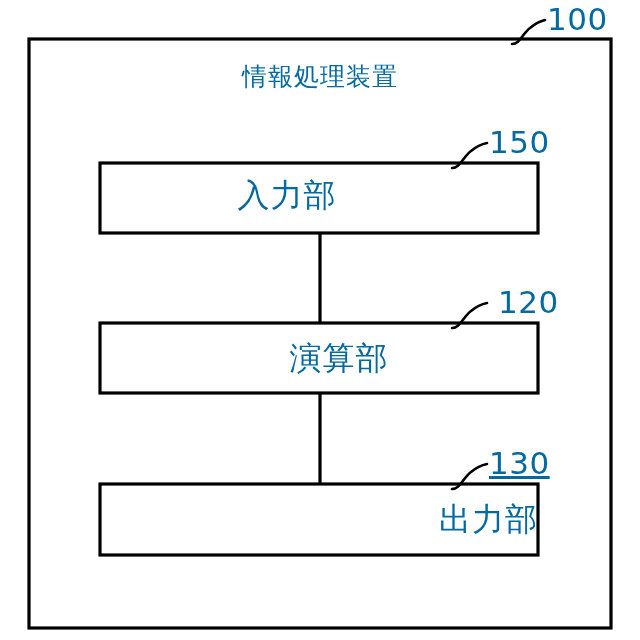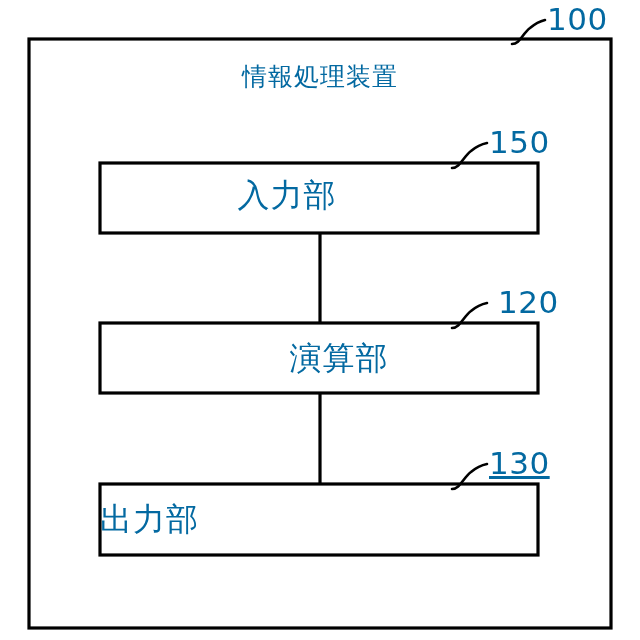--- a/index.html
+++ b/index.html
@@ -80,15 +80,15 @@
   <div class="lbl ref" style="left:489px; top:127px;">150</div>
 
   <div class="lbl boxtext" style="left:100px; top:182px; width:374px; text-align:center;font-family:Liberation Mono, monospace;">入力部</div>
 
   <div class="lbl ref" style="left:498px; top:287px;">120</div>
 
   <div class="lbl boxtext" style="left:100px; top:342px; width:438px; text-align:center;margin-left:20px;">演算部</div>
 
   <div class="lbl ref" style="left:489px; top:448px;text-decoration:underline;">130</div>
 
-  <div class="lbl boxtext" style="left:100px; top:503px; width:438px; text-align:left;">出力部</div>
+  <div class="lbl boxtext" style="left:100px; top:503px; width:438px; text-align:right;">出力部</div>
 
 </div>
 
 </body></html>

